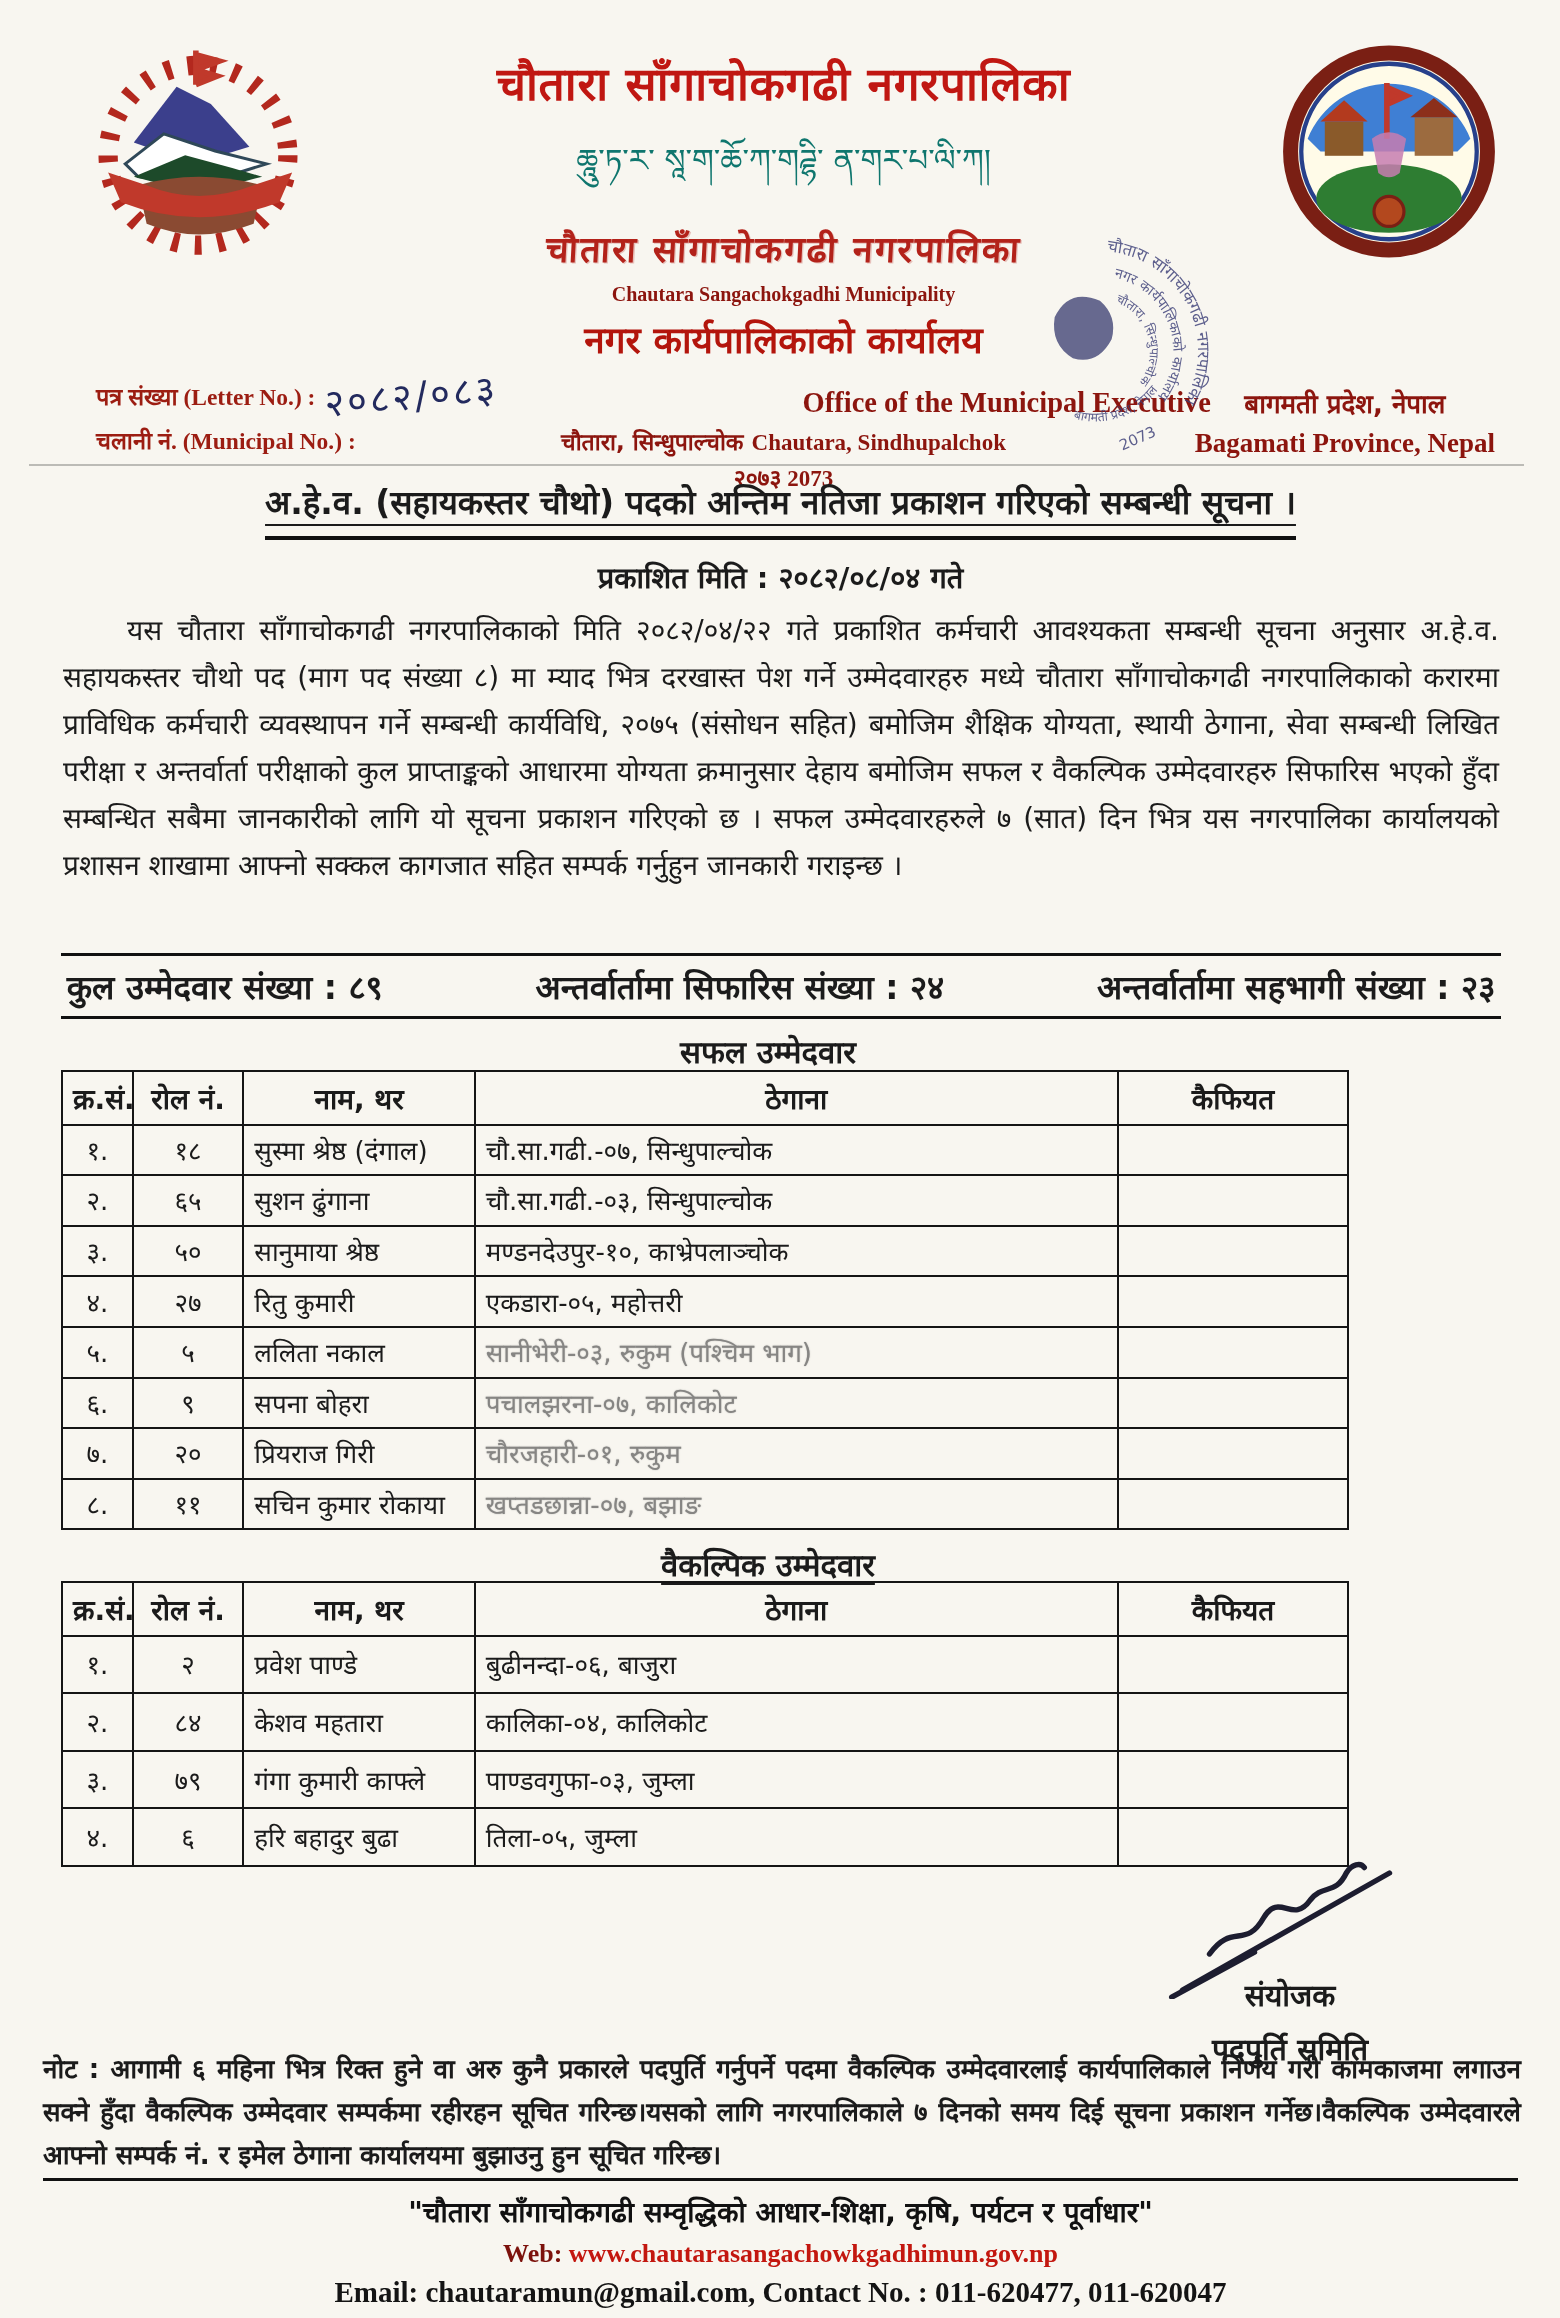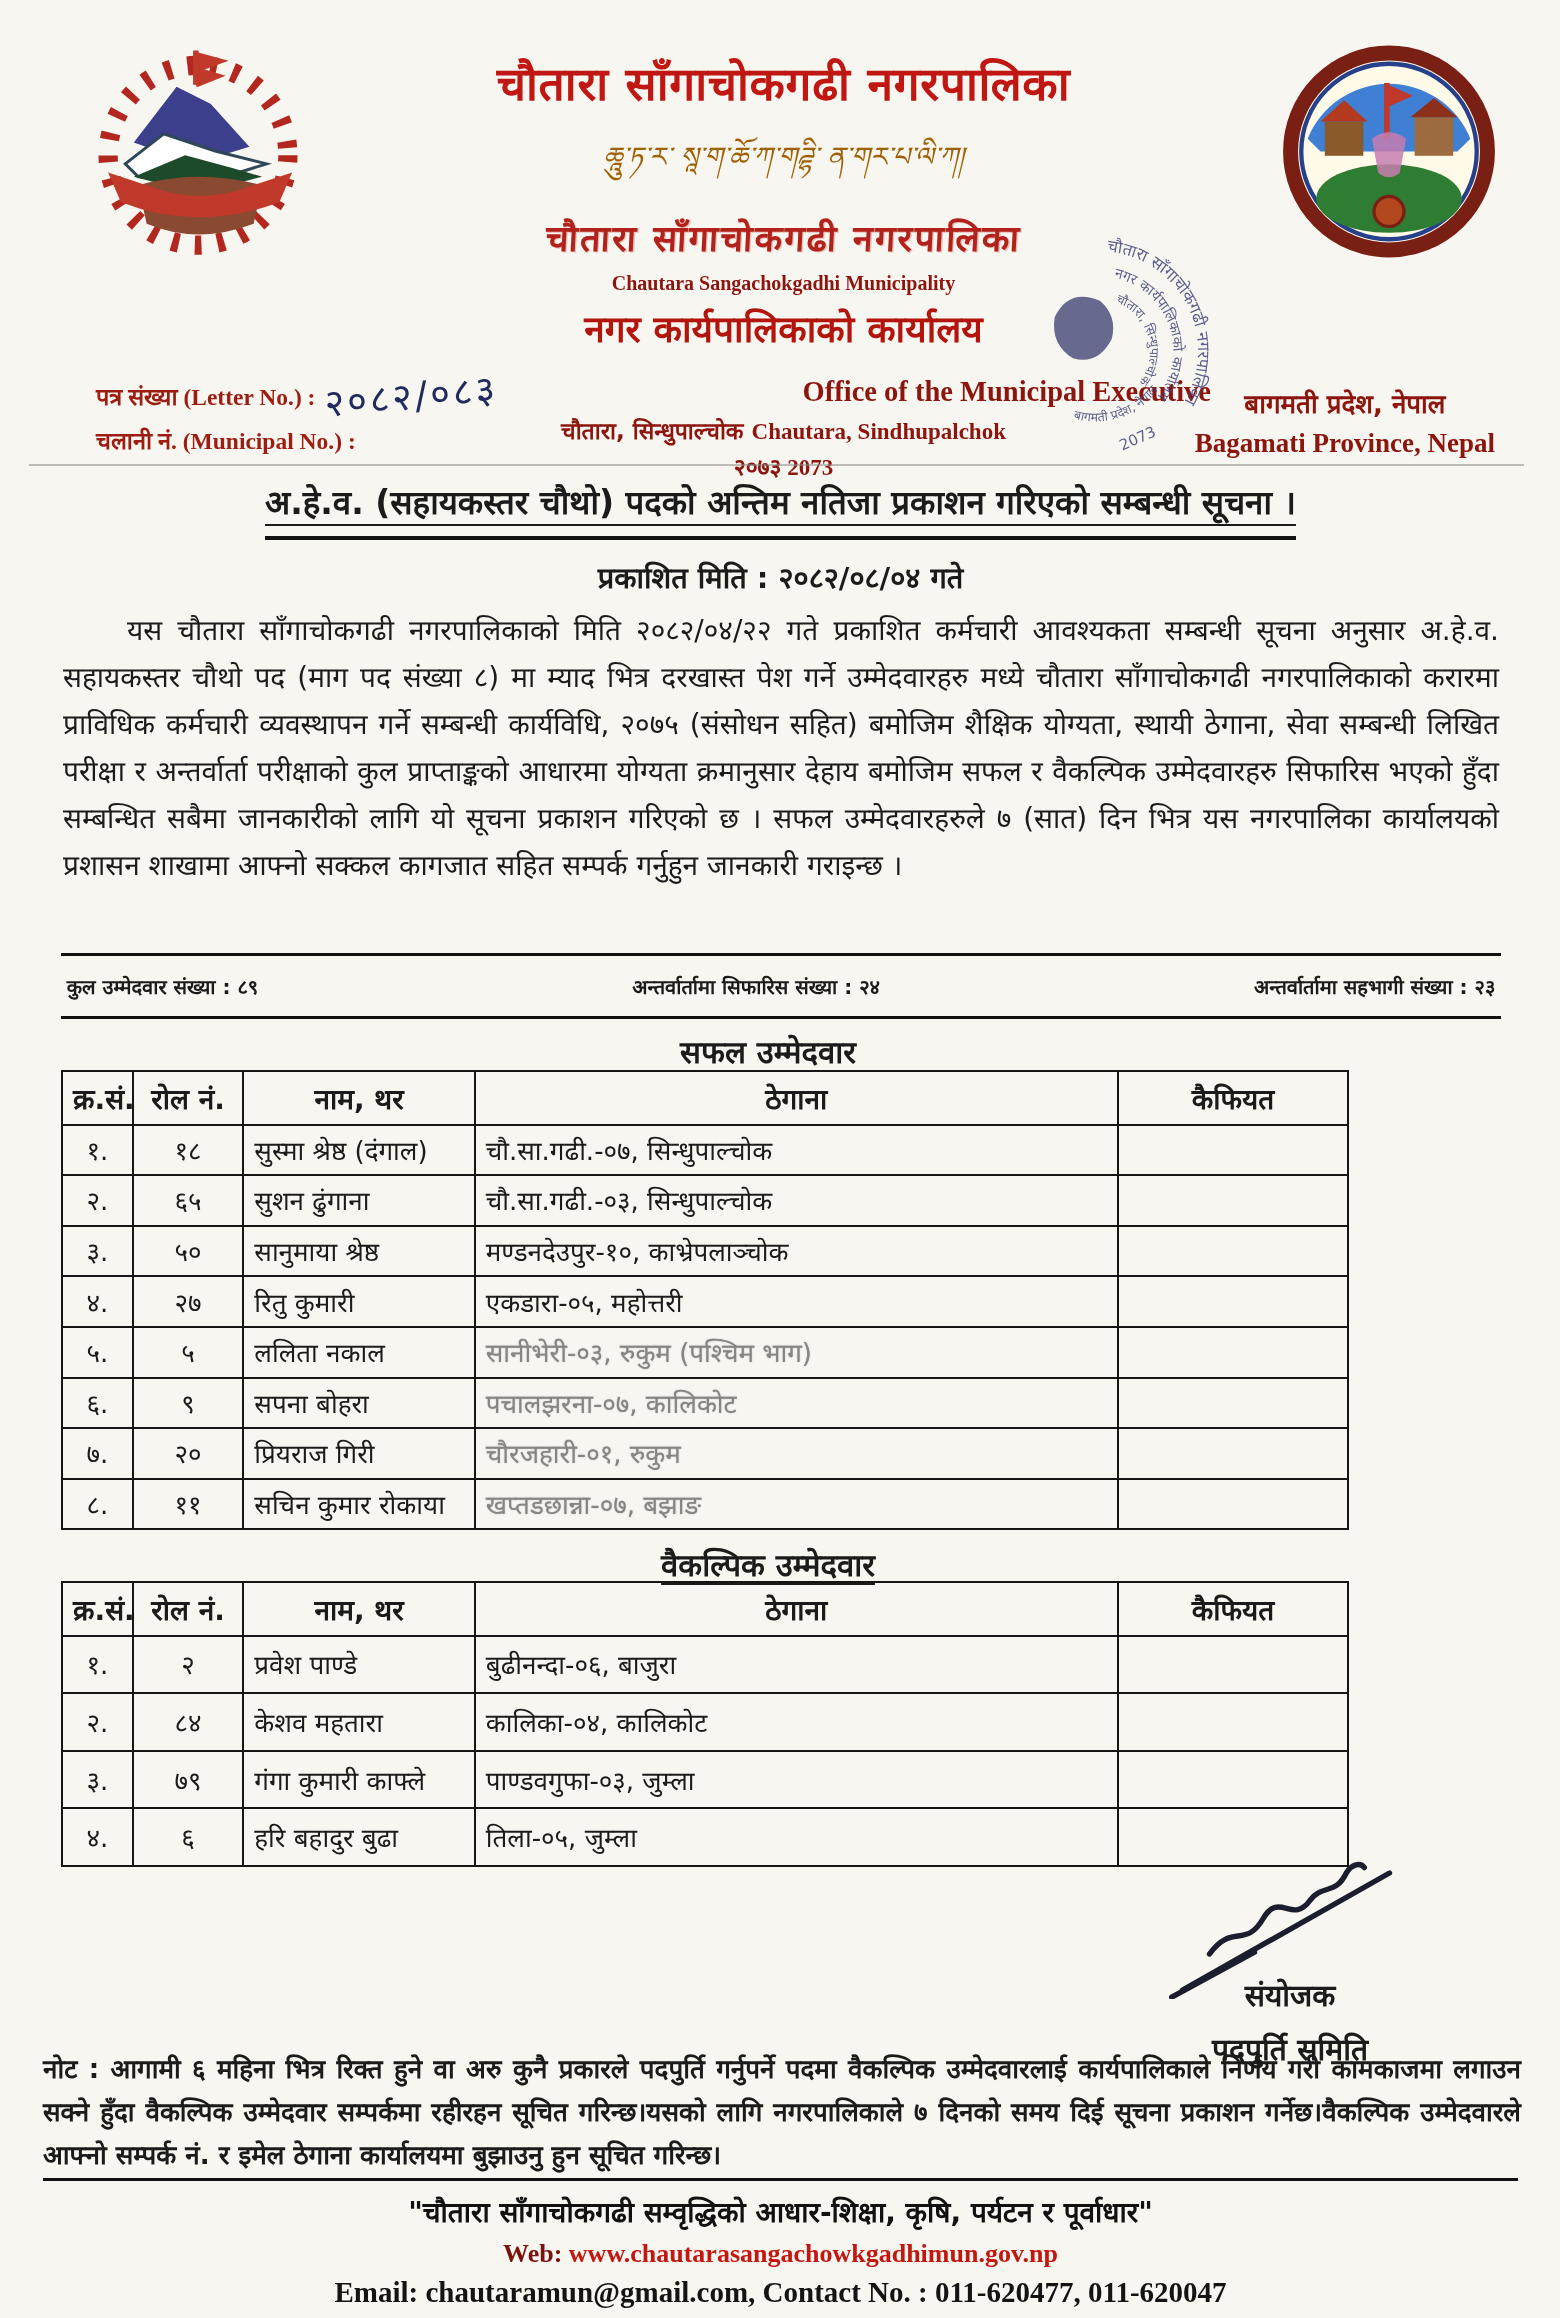--- a/index.html
+++ b/index.html
@@ -4,21 +4,21 @@
 <style>
   html,body{margin:0;padding:0;}
   body{width:1561px;height:2319px;overflow:hidden;background:#e8e6df;}
   .page{position:relative;width:1561px;height:2319px;background:#f8f6f0;
         font-family:"DejaVu Sans",sans-serif;color:#1b1b1b;}
   .abs{position:absolute;}
 
   
   .head-center{position:absolute;top:51px;left:356px;width:855px;text-align:center;}
   .t-np{font-size:46px;font-weight:bold;color:#c01712;letter-spacing:0.7px;}
-  .t-tib{font-size:27px;color:#a16207;margin-top:13px;font-style:italic;}
+  .t-tib{font-size:31px;color:#0f766e;margin-top:13px;}
   .t-sty{font-size:36px;font-weight:bold;color:#b3221a;margin-top:11.4px;letter-spacing:2.1px;
          transform:skewX(-3deg);text-shadow:1.4px 1.4px 0 rgba(179,34,26,.25);}
   .t-en{font-family:"Liberation Serif",serif;font-size:20px;font-weight:bold;color:#8c150e;margin-top:10px;}
   .t-off{font-size:37px;font-weight:bold;color:#b3150c;margin-top:7.1px;}
   .t-offen{font-family:"Liberation Serif",serif;font-size:28.5px;font-weight:bold;color:#8c150e;margin-top:23px;text-align:right;}
   .t-addr{font-size:23px;font-weight:bold;color:#8c150e;margin-top:5.7px;}
   .t-addr .en{font-family:"Liberation Serif",serif;}
   .t-year{font-family:"Liberation Serif",serif;font-size:23px;font-weight:bold;color:#8c150e;margin-top:4.3px;}
 
   .letterno{position:absolute;left:96px;top:370px;font-size:23.5px;font-weight:bold;color:#9c1d12;line-height:44px;}
@@ -37,21 +37,21 @@
 
   
   .main-title{position:absolute;top:479px;left:64px;width:1433px;text-align:center;}
   .main-title span{font-size:33px;font-weight:bold;padding-bottom:14.2px;border-bottom:4.3px solid #111;
        text-decoration:underline;text-decoration-thickness:2.1px;text-underline-offset:10px;}
   .pubdate{position:absolute;top:557px;left:0;width:1561px;text-align:center;font-size:29px;font-weight:bold;}
   .para{position:absolute;top:607px;left:63px;width:1436px;font-size:28px;line-height:47px;
         text-align:justify;text-indent:64px;}
   .statsbar{position:absolute;top:953px;left:61px;width:1440px;border-top:3.6px solid #111;
         border-bottom:3.6px solid #111;display:flex;justify-content:space-between;align-items:center;
-        height:66px;font-size:20px;font-weight:bold;padding:0 5.7px;box-sizing:border-box;}
+        height:66px;font-size:33px;font-weight:bold;padding:0 5.7px;box-sizing:border-box;}
   .sec-head{position:absolute;width:1536px;left:0;text-align:center;font-size:31px;font-weight:bold;}
   .sec-head span{text-decoration:underline;text-decoration-thickness:2.1px;text-underline-offset:7.1px;}
   .h1{top:1030px;} .h2{top:1543px;}
 
   table{border-collapse:collapse;table-layout:fixed;width:1288px;background:transparent;}
   .tbl{position:absolute;left:61px;}
   .tb1{top:1070px;} .tb2{top:1581px;}
   th,td{border:2.1px solid #151515;font-size:26px;padding:2.8px 10px;overflow:hidden;white-space:nowrap;}
   th{font-weight:bold;text-align:center;height:46px;font-size:28px;}
   .tb1 td{height:43px;} .tb2 td{height:50px;}

